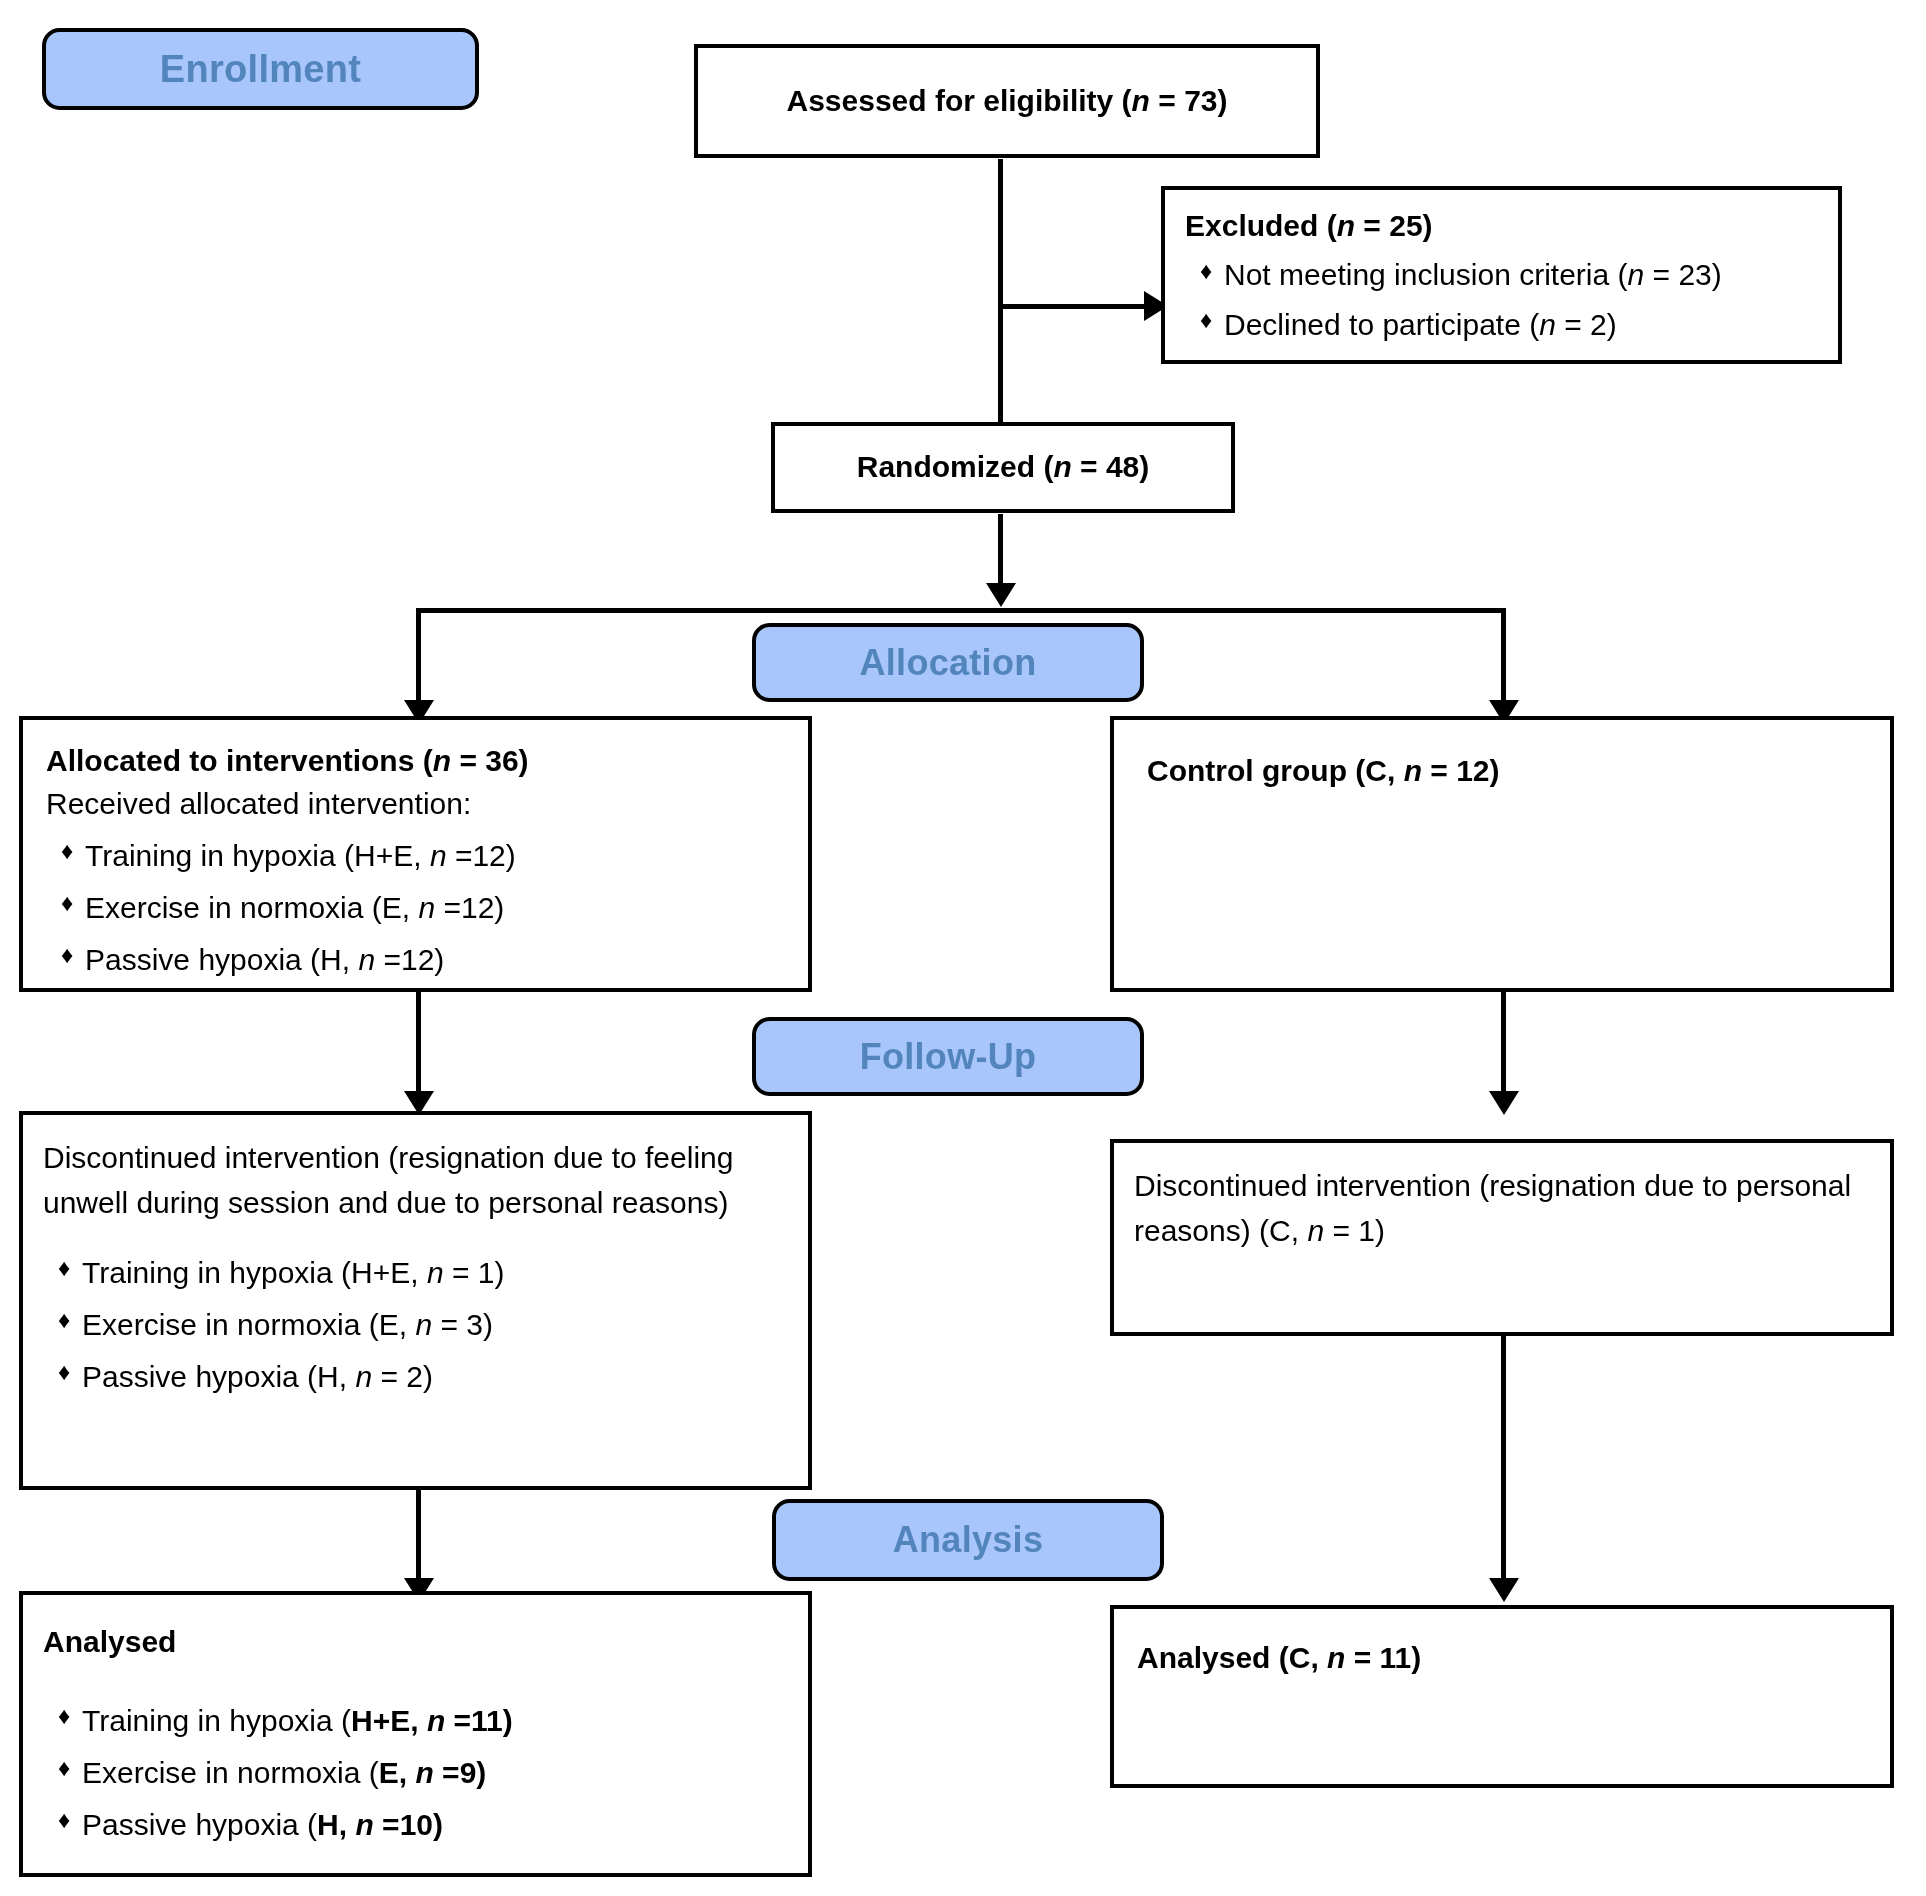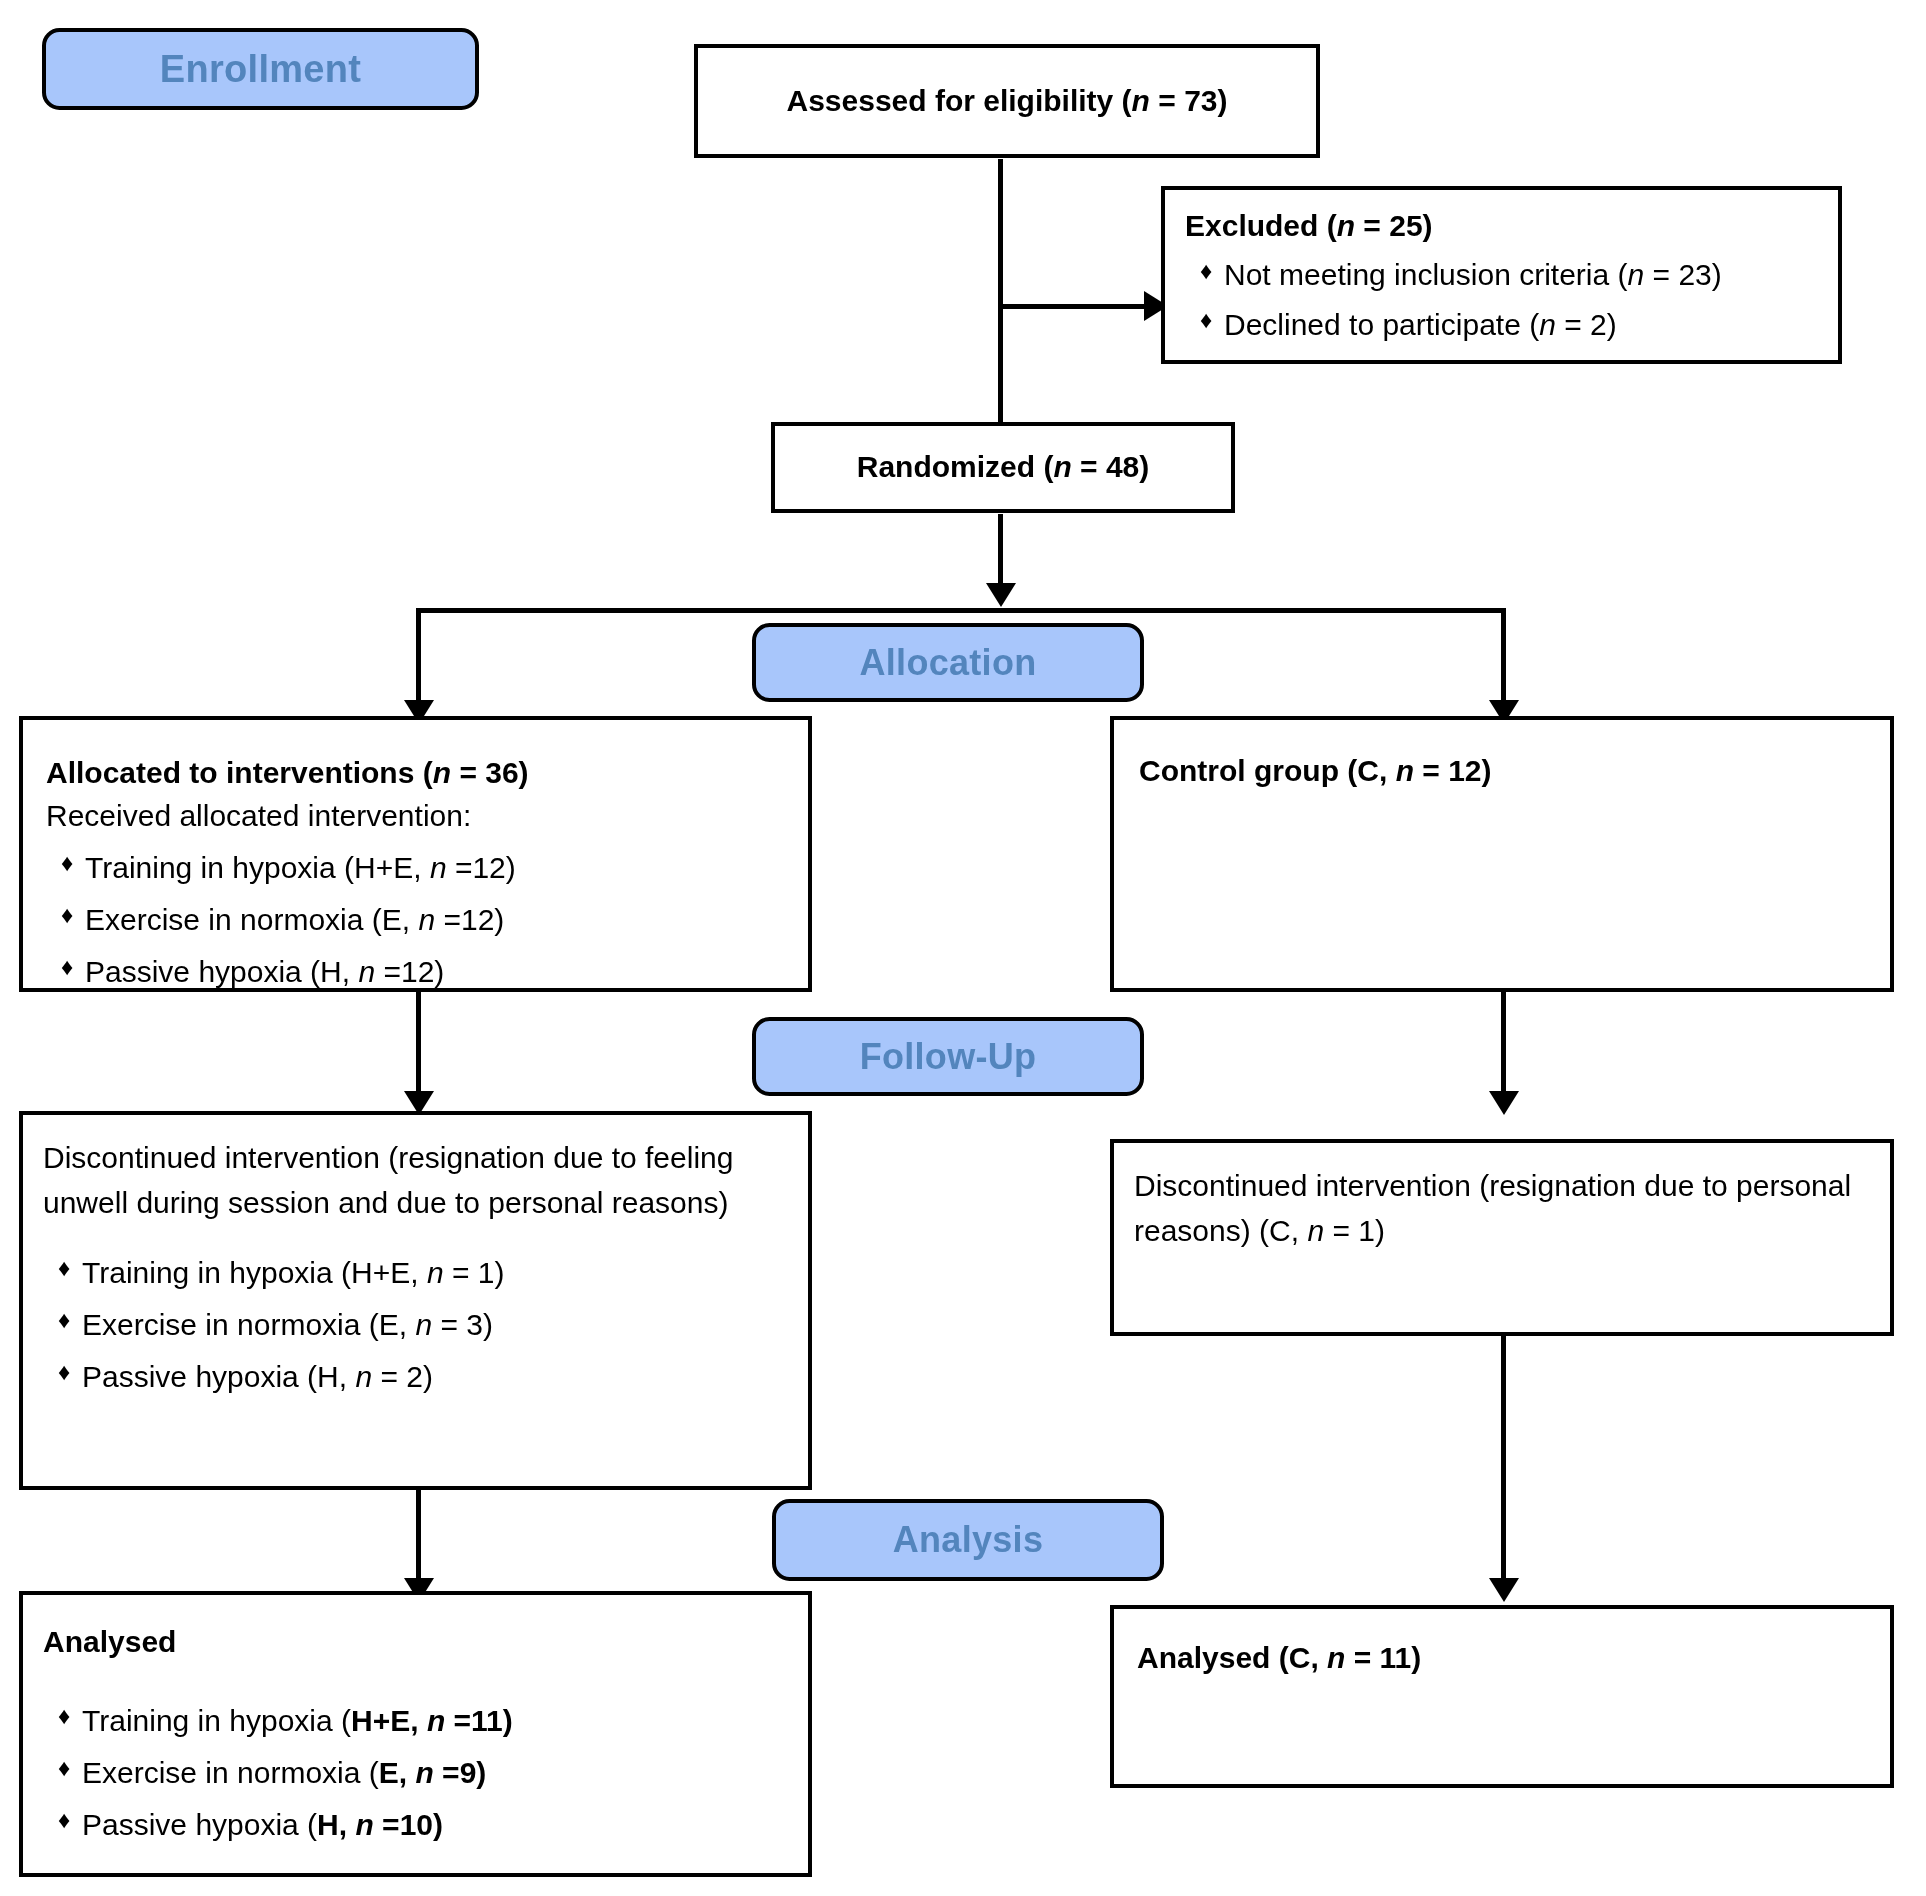--- a/index.html
+++ b/index.html
@@ -34,21 +34,21 @@
   }
   
   .box {
     position: absolute;
     background: #ffffff;
     border: 4px solid #000000;
     box-sizing: border-box;
     z-index: 4;
   }
   .box-inner {
-    padding: 32px 23px;
+    padding: 20px 23px;
     font-size: 30px;
     line-height: 1.42;
     color: #000000;
   }
   .hdr {
     font-weight: bold;
   }
   .plain {
     font-weight: normal;
   }
@@ -158,21 +158,21 @@
       <div class="plain">Received allocated intervention:</div>
       <ul class="bullets" style="margin-top:9.4px;">
         <li><span class="bul">♦</span><span>Training in hypoxia (H+E, </span><i class="n">n</i><span> =12)</span></li>
         <li><span class="bul">♦</span><span>Exercise in normoxia (E, </span><i class="n">n</i><span> =12)</span></li>
         <li><span class="bul">♦</span><span>Passive hypoxia (H, </span><i class="n">n</i><span> =12)</span></li>
       </ul>
     </div>
   </div>
 
   <div class="box" style="left:1110px; top:716px; width:784px; height:276px;">
-    <div class="box-inner" style="padding:30px 25px;">
+    <div class="box-inner" style="padding:30px 33px;">
       <div class="hdr"><span>Control group (C, </span><i class="n">n</i><span> = 12)</span></div>
     </div>
   </div>
 
   <div class="vline" style="left:416px; top:992px; height:104px;"></div>
   <div class="arrow-down" style="left:404px; top:1091px;"></div>
   <div class="vline" style="left:1501px; top:992px; height:104px;"></div>
   <div class="arrow-down" style="left:1489px; top:1091px;"></div>
 
   <div class="pill" style="left:752px; top:1017px; width:392px; height:79px; font-size:36px;text-align:right;">

